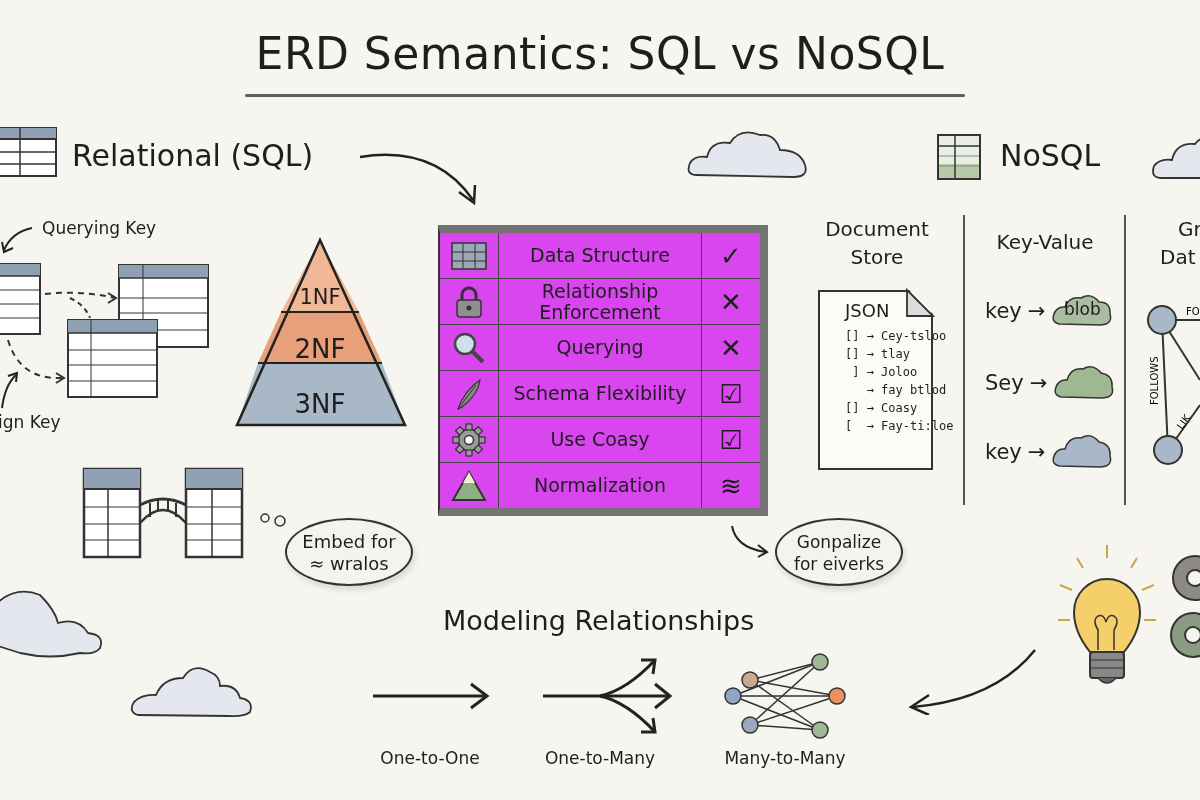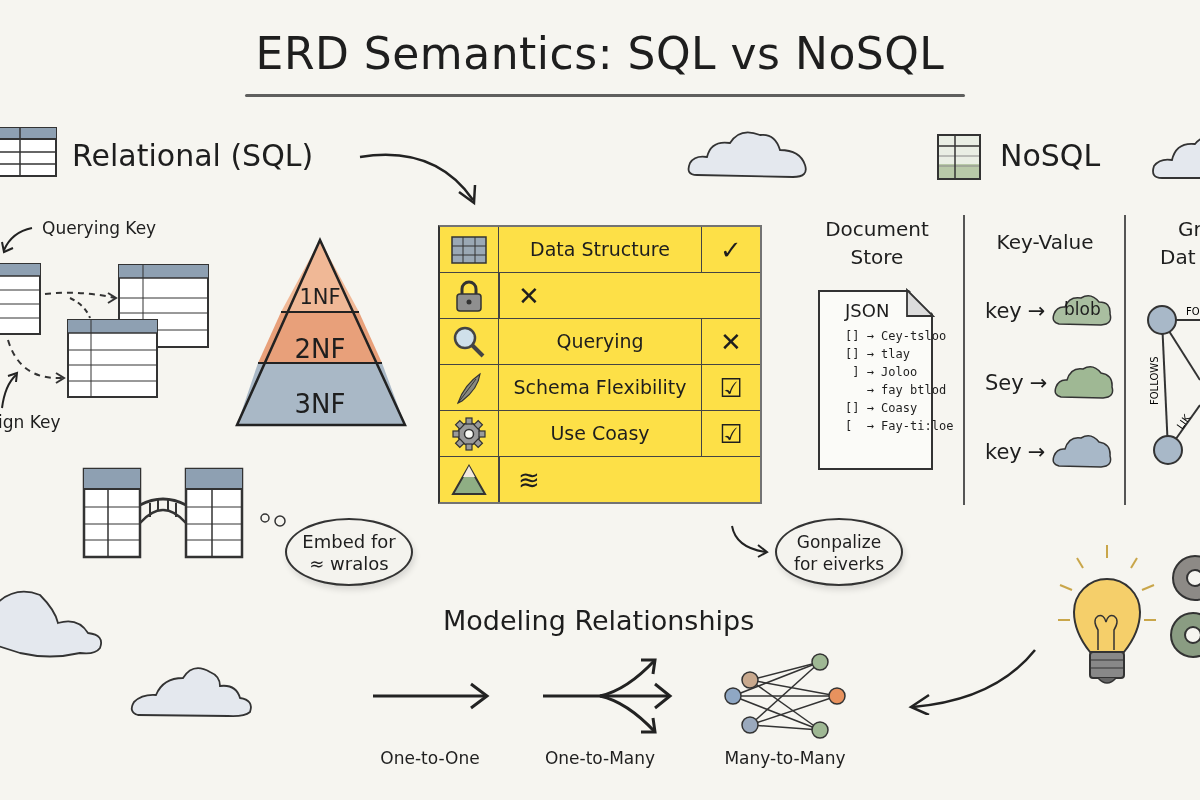--- a/index.html
+++ b/index.html
@@ -2,21 +2,21 @@
 <html><head>
 <meta charset="utf-8">
 <style>
   html, body { margin:0; padding:0; }
   body { width:1200px; height:800px; overflow:hidden; background:#f6f5f0; font-family:"DejaVu Sans", sans-serif; color:#1e1e1e; position:relative; }
   .abs { position:absolute; }
   .title { left:0; width:1200px; top:28px; text-align:center; font-size:44px; font-weight:normal; letter-spacing:0.5px; }
   .title-rule { left:245px; top:94px; width:720px; height:3px; background:#3a3a3a; border-radius:2px; opacity:0.8; }
   .section-head { font-size:30px; }
   .label { font-size:17px; }
-  .cmp { left:438px; top:225px; width:320px; border:2px solid #737373; border-left:2px solid #333; background:#fde047; }
+  .cmp { left:438px; top:225px; width:320px; border:8px solid #737373; border-left:2px solid #333; background:#d946ef; }
   .cmp-row { display:flex; border-bottom:1.5px solid #444; height:45px; align-items:center; }
   .cmp-row:last-child { border-bottom:none; }
   .cmp-icon { width:58px; display:flex; justify-content:center; align-items:center; border-right:1.5px solid #444; height:100%; }
   .cmp-label { flex:1; text-align:center; font-size:19px; line-height:21px; }
   .cmp-mark { width:58px; display:flex; justify-content:center; align-items:center; border-left:1.5px solid #444; height:100%; font-size:26px; }
   .kv-row { display:flex; align-items:center; font-size:21px; }
   .bubble { border:2px solid #333; border-radius:50%; background:#f4f3ee; text-align:center; font-size:18px; line-height:22px; box-shadow:2px 4px 6px rgba(0,0,0,0.12); }
   .json-doc { left:818px; top:290px; width:115px; height:180px; border:2px solid #333; background:#fbfbf8; padding:8px 25px; box-sizing:border-box; }
   .json-doc .jl { font-size:12px; line-height:18px; font-family:"DejaVu Sans Mono", monospace; white-space:pre; }
   .rel-label { font-size:17px; text-align:center; }
@@ -140,20 +140,21 @@
     <div class="cmp-mark">✓</div>
   </div>
   <div class="cmp-row">
     <div class="cmp-icon">
       <svg width="30" height="34">
           <path d="M8 15 V10 A7 7 0 0 1 22 10 V15" fill="none" stroke="#333" stroke-width="3"></path>
           <rect x="3" y="15" width="24" height="17" rx="3" fill="#8f8f8f" stroke="#333" stroke-width="1.5"></rect>
           <circle cx="15" cy="23" r="2.5" fill="#333"></circle>
         </svg>
     </div>
+    <div class="cmp-label">Relationship Enforcement</div>
     <div class="cmp-mark">✕</div>
   </div>
   <div class="cmp-row">
     <div class="cmp-icon">
       <svg width="34" height="34">
           <circle cx="13" cy="13" r="10" fill="#cfe0ea" stroke="#444" stroke-width="2.5"></circle>
           <line x1="20" y1="20" x2="31" y2="31" stroke="#444" stroke-width="4"></line>
         </svg>
     </div>
     <div class="cmp-label">Querying</div>
@@ -191,20 +192,21 @@
     <div class="cmp-label">Use Coasy</div>
     <div class="cmp-mark">☑</div>
   </div>
   <div class="cmp-row">
     <div class="cmp-icon">
       <svg width="36" height="32">
           <polygon points="18,2 34,30 2,30" fill="#8fae84" stroke="#333" stroke-width="2"></polygon>
           <polygon points="18,2 24,13 12,13" fill="#f2e9dc"></polygon>
         </svg>
     </div>
+    <div class="cmp-label">Normalization</div>
     <div class="cmp-mark">≋</div>
   </div>
 </div>
 
 <svg class="abs" style="left:728px;top:520px" width="50" height="40">
   <path d="M4 6 Q8 28 38 32" fill="none" stroke="#222" stroke-width="2"></path>
   <path d="M30 25 L39 32 L30 37" fill="none" stroke="#222" stroke-width="2"></path>
 </svg>
 <div class="abs bubble" style="left:775px;top:518px;width:128px;height:68px;padding-top:11px;box-sizing:border-box;font-size:17px">
   <div>Gonpalize</div>

